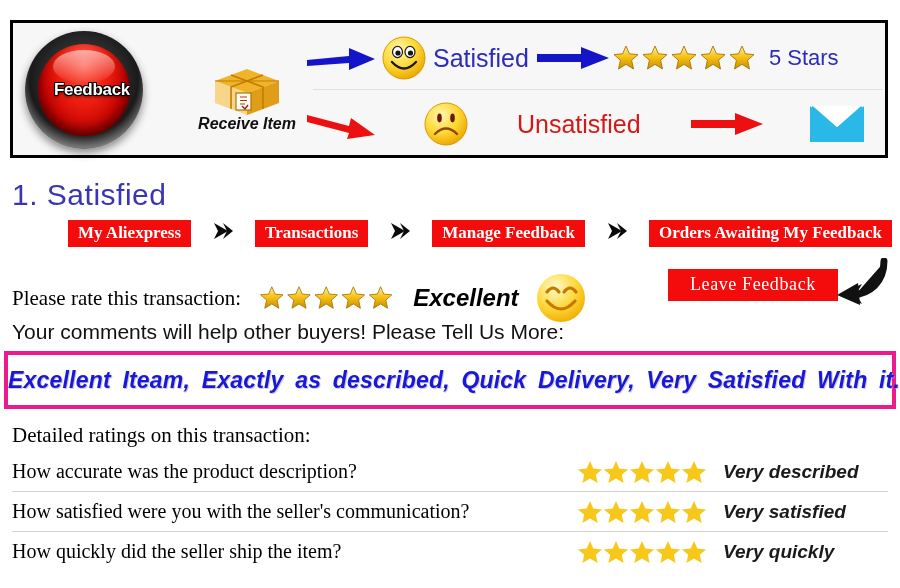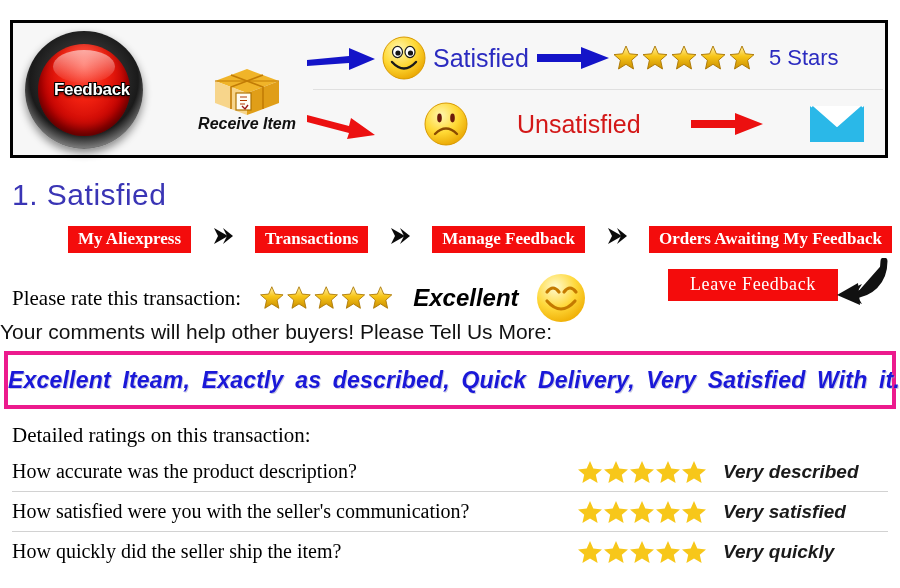--- a/index.html
+++ b/index.html
@@ -157,23 +157,23 @@
     font-family: "Liberation Sans", sans-serif;
     font-size: 30px;
     color: #3a35b5;
     letter-spacing: 0.5px;
   }
 
   
   .breadcrumb {
     position: absolute;
     left: 68px;
-    top: 226px;
-    display: flex;
-    align-items: flex-start;
+    top: 220px;
+    display: flex;
+    align-items: center;
     gap: 12px;
   }
   .crumb {
     background: #f40c0c;
     color: #ffffff;
     font-family: "Liberation Serif", serif;
     font-weight: bold;
     font-size: 17px;
     padding: 4px 10px 5px 10px;
     white-space: nowrap;
@@ -226,21 +226,21 @@
   }
   .curve-arrow {
     position: absolute;
     left: 832px;
     top: 258px;
   }
 
   
   .comments-prompt {
     position: absolute;
-    left: 0;
+    left: 12px;
     top: 320px;
     font-family: "Liberation Sans", sans-serif;
     font-size: 21px;
     color: #111;
     white-space: nowrap;
   }
 
   
   .comment-box {
     position: absolute;

